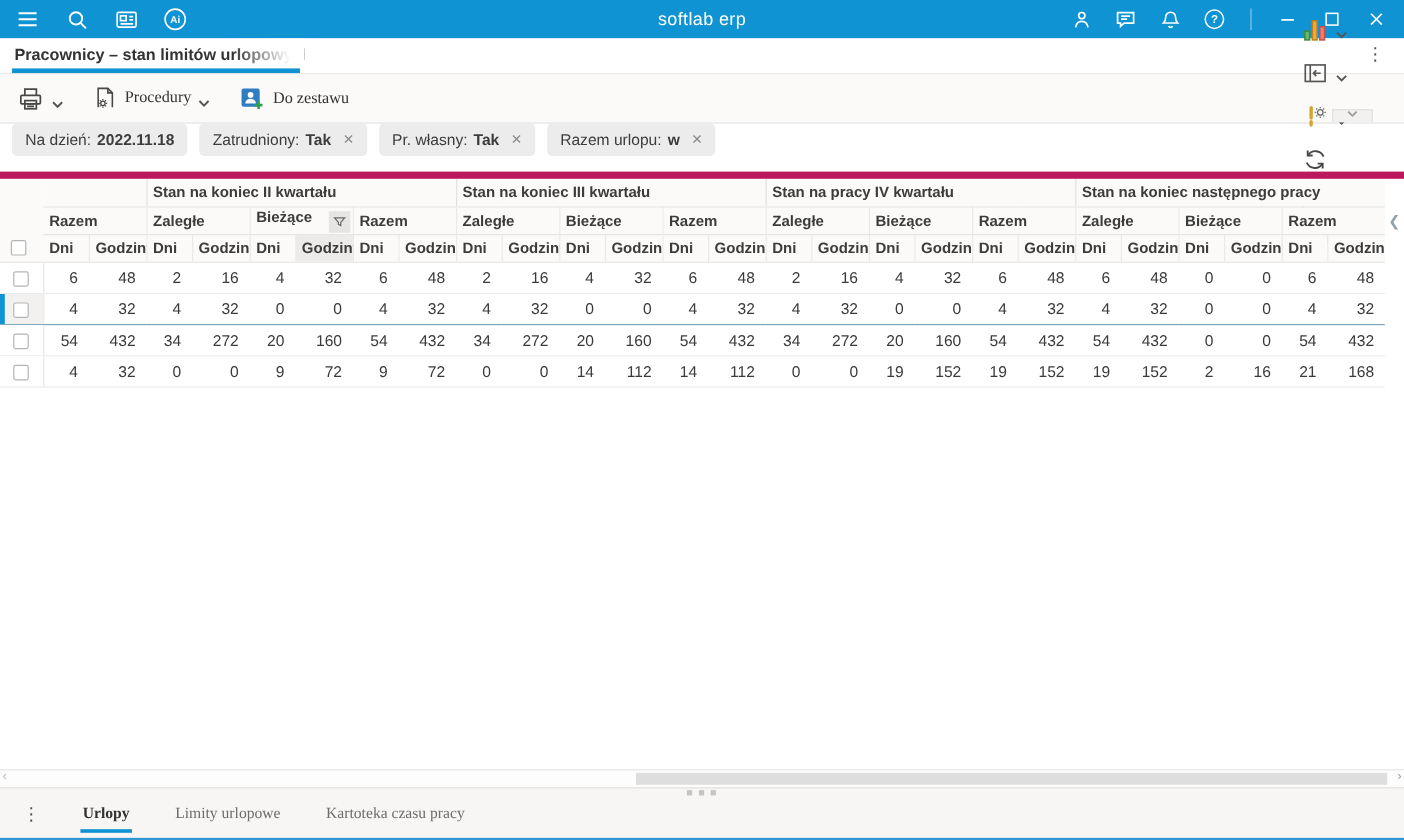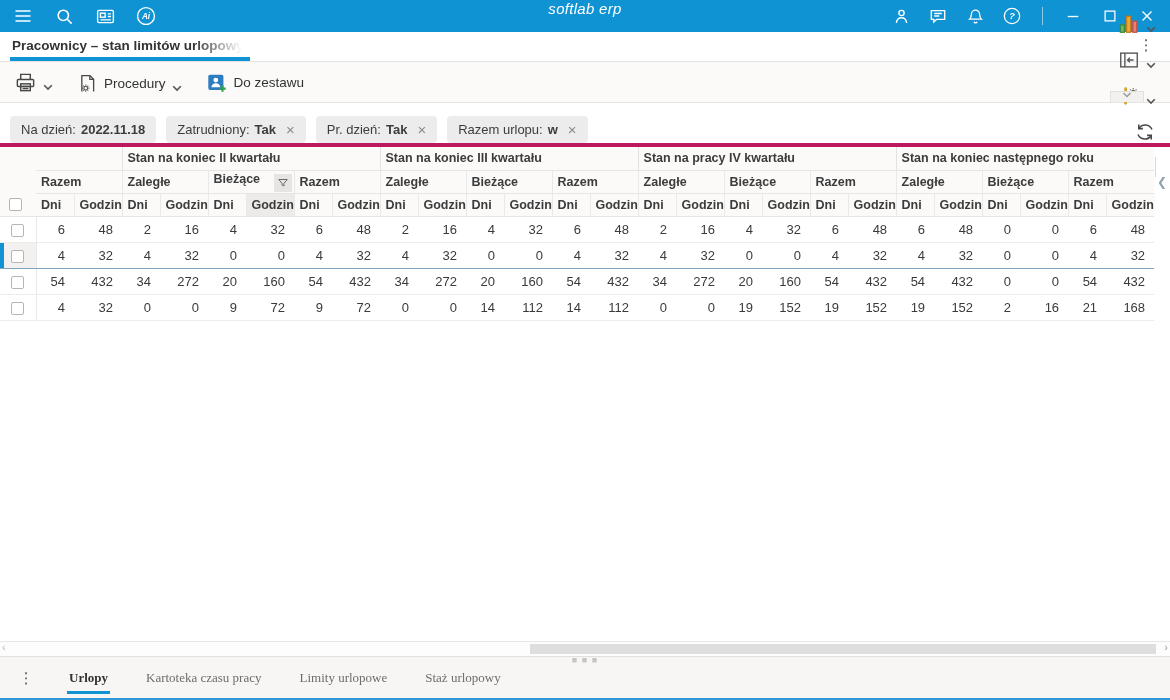--- a/index.html
+++ b/index.html
@@ -1,55 +1,55 @@
 <!DOCTYPE html>
 <html style="--topbar: #0f93d2; --accent: #0f93d2; --toolbar_bg: #fbfaf9; --chip_bg: #ececec; --bottom_bg: #f7f6f5; --sel_border: #7fa5c0; --bar_green: #69b86a; --bar_orange: #f0a93c; --bar_red: #ef7d72;"><head>
 <meta charset="utf-8">
 <style>
   * { box-sizing: border-box; margin: 0; padding: 0; }
   html,body { width:1170px; height:700px; overflow:hidden; }
   body { font-family:"Liberation Sans", sans-serif; background:#fff; color:#3a3a3a; }
   .window { width:1170px; height:700px; display:flex; flex-direction:column; background:#fff; }
 
   
-  .topbar { height:32px; background:var(--topbar,#0f93d2); display:flex; padding:0 12px; position:relative; flex:0 0 auto;font-style:italic; }
+  .topbar { height:32px; background:var(--topbar,#0f93d2); display:flex; align-items:center; padding:0 12px; position:relative; flex:0 0 auto; }
   .tb-left { display:flex; align-items:center; gap:19px; }
   .tb-title { position:absolute; left:0; right:0; text-align:center; color:#fff; font-size:15px; letter-spacing:.3px; pointer-events:none; }
   .tb-right { margin-left:auto; display:flex; align-items:center; gap:15px; }
   .tbtn { display:flex; align-items:center; justify-content:center; width:22px; height:24px; cursor:pointer; }
   .tb-sep { width:1px; height:18px; background:rgba(255,255,255,.5); margin:0 4px; }
   .icon { display:inline-flex; align-items:center; justify-content:center; }
 
   
   .tabbar { height:30px; background:#fff; border-bottom:1px solid #e3e3e3; position:relative; flex:0 0 auto; }
   .tab { position:absolute; left:10px; top:0; bottom:0; width:244px; overflow:hidden; white-space:nowrap; cursor:pointer; }
   .tab-label { font-size:13.5px; font-weight:bold; color:#333; line-height:27px; padding-left:2px; }
   .tab-fade { position:absolute; right:0; top:0; bottom:4px; width:60px; background:linear-gradient(to right, rgba(255,255,255,0), #fff 80%); }
   .tab-underline { position:absolute; left:0; bottom:0; width:240px; height:4px; background:var(--accent,#0f93d2); }
   .tab-menu { position:absolute; right:16px; top:4px; font-size:15px; color:#555; cursor:pointer; width:16px; text-align:center; }
 
   
   .toolbar { height:41px; background:var(--toolbar_bg,#fbfaf9); border-bottom:1px solid #e4e4e4; display:flex; align-items:center; padding:0 14px; position:relative; flex:0 0 auto; }
-  .tb-group { display:flex; align-items:flex-end; gap:24px; }
+  .tb-group { display:flex; align-items:flex-start; gap:24px;font-family:Liberation Serif, serif; }
   .tb-group.right { margin-left:auto; gap:14px;flex-direction:column; }
   .tool-btn { display:flex; align-items:center; gap:6px; cursor:pointer; font-size:13.5px; color:#333; }
   .tool-btn .lbl { white-space:nowrap; }
   .tool-btn.bold .lbl { font-weight:bold; }
   .chev { width:10px; height:7px; display:inline-block; }
   .tsep { width:1px; height:20px; background:#d8d6d4; }
   .collapse-pill { position:absolute; right:26px; bottom:0; width:34px; height:11px; background:#f3f1f0; border:1px solid #e2e0de; border-bottom:none; display:flex; align-items:flex-start; justify-content:center; cursor:pointer; }
 
   
-  .chips { height:40px; background:#fff; display:flex; align-items:flex-end; gap:10px; padding:0 10px; flex:0 0 auto; }
+  .chips { height:40px; background:#fff; display:flex; align-items:flex-start; gap:10px; padding:0 10px; flex:0 0 auto; }
   .chip { background:var(--chip_bg,#ececec); border-radius:4px; height:27px; display:flex; align-items:center; gap:5px; padding:0 11px; font-size:13px; color:#3c3c3c; white-space:nowrap; }
   .chip b { font-weight:bold; }
   .chip .x { color:#8a8a8a; font-size:15px; margin-left:5px; cursor:pointer; line-height:1; }
 
   
-  .gridwrap { flex:1 1 auto; position:relative; overflow:hidden; border-top:4px solid #be185d; }
+  .gridwrap { flex:1 1 auto; position:relative; overflow:hidden; border-top:6px solid #be185d; }
   table.grid { border-collapse:collapse; table-layout:fixed; width:1154px; }
   .grid th, .grid td { overflow:hidden; white-space:nowrap; }
   .grid thead th { height:23px; font-size:12.5px; font-weight:bold; color:#3c3c3c; text-align:left; padding:0 0 0 5px; border-bottom:1px solid #e5e5e5; background:#fbfaf9; }
   .grid thead th.g { border-left:1px solid #e2e2e2; }
   .grid thead th.g.first { border-left:none; }
   .grid thead th.sub, .grid thead th.unit { border-left:1px solid #e9e9e9; }
   .grid thead th.nol { border-left:none; }
   .grid thead th.cb { border-left:none; background:#fbfaf9; vertical-align:bottom; padding:0 0 5px 9px; }
   .grid thead th.sub .fl { float:right; width:18px; height:18px; margin:2px 2px 0 0; background:#e7e5e4; display:flex; align-items:center; justify-content:center; }
   .grid thead th.hl { background:#edebea; }
@@ -306,21 +306,21 @@
       <div class="chip">
         <span>Na dzień:</span>
         <b>2022.11.18</b>
       </div>
       <div class="chip">
         <span>Zatrudniony:</span>
         <b>Tak</b>
         <span class="x">×</span>
       </div>
       <div class="chip">
-        <span>Pr. dzień:</span>
+        <span>Pr. własny:</span>
         <b>Tak</b>
         <span class="x">×</span>
       </div>
       <div class="chip">
         <span>Razem urlopu:</span>
         <b>w</b>
         <span class="x">×</span>
       </div>
     </div>
 
@@ -355,21 +355,21 @@
           <col style="width: 38px;">
           <col style="width: 48px;">
         </colgroup>
         <thead>
           <tr>
             <th class="cb" rowspan="3"><span class="cbx"></span></th>
             <th class="g first" colspan="2"></th>
             <th class="g" colspan="6">Stan na koniec II kwartału</th>
             <th class="g" colspan="6">Stan na koniec III kwartału</th>
             <th class="g" colspan="6">Stan na pracy IV kwartału</th>
-            <th class="g" colspan="6">Stan na koniec następnego roku</th>
+            <th class="g" colspan="6">Stan na koniec następnego pracy</th>
           </tr>
           <tr>
             <th class="sub nol" colspan="2">Razem</th>
             <th class="sub" colspan="2">Zaległe</th>
             <th class="sub" colspan="2">Bieżące<span class="fl">
                 <svg width="12" height="12" viewBox="0 0 24 24" fill="none" stroke="#6b6b6b" stroke-width="2">
                   <path d="M3.5 5h17L14 12.5v5.5l-4-2v-3.5z"></path>
                 </svg>
               </span></th>
             <th class="sub" colspan="2">Razem</th>
@@ -538,20 +538,19 @@
     <span class="hs-left">‹</span>
     <div class="hs-thumb"></div>
     <span class="hs-right">›</span>
   </div>
 
   <div class="bottombar">
     <span class="handle">■ ■ ■</span>
     <span class="bb-menu">⋮</span>
     <div class="btabs" id="btabs">
         <div class="btab active">Urlopy</div>
+        <div class="btab">Limity urlopowe</div>
         <div class="btab">Kartoteka czasu pracy</div>
-        <div class="btab">Limity urlopowe</div>
-        <div class="btab">Staż urlopowy</div>
       </div>
   </div>
 
   <div class="bottom-line"></div>
 </div>
 
 </body></html>

